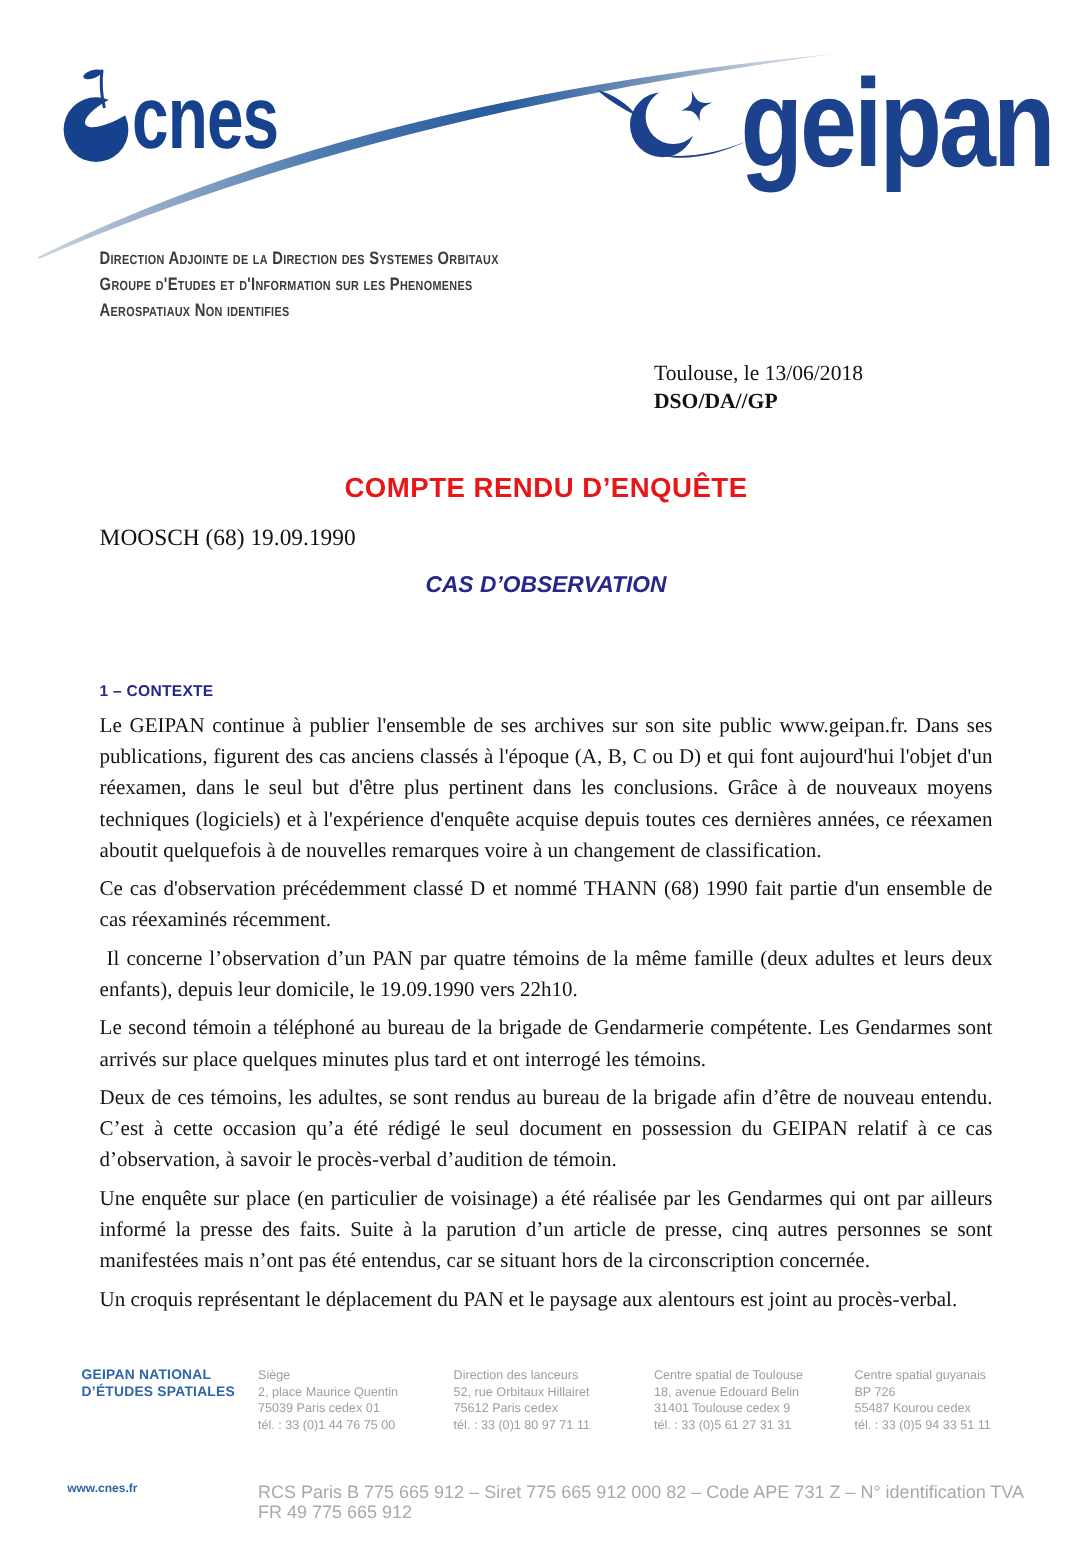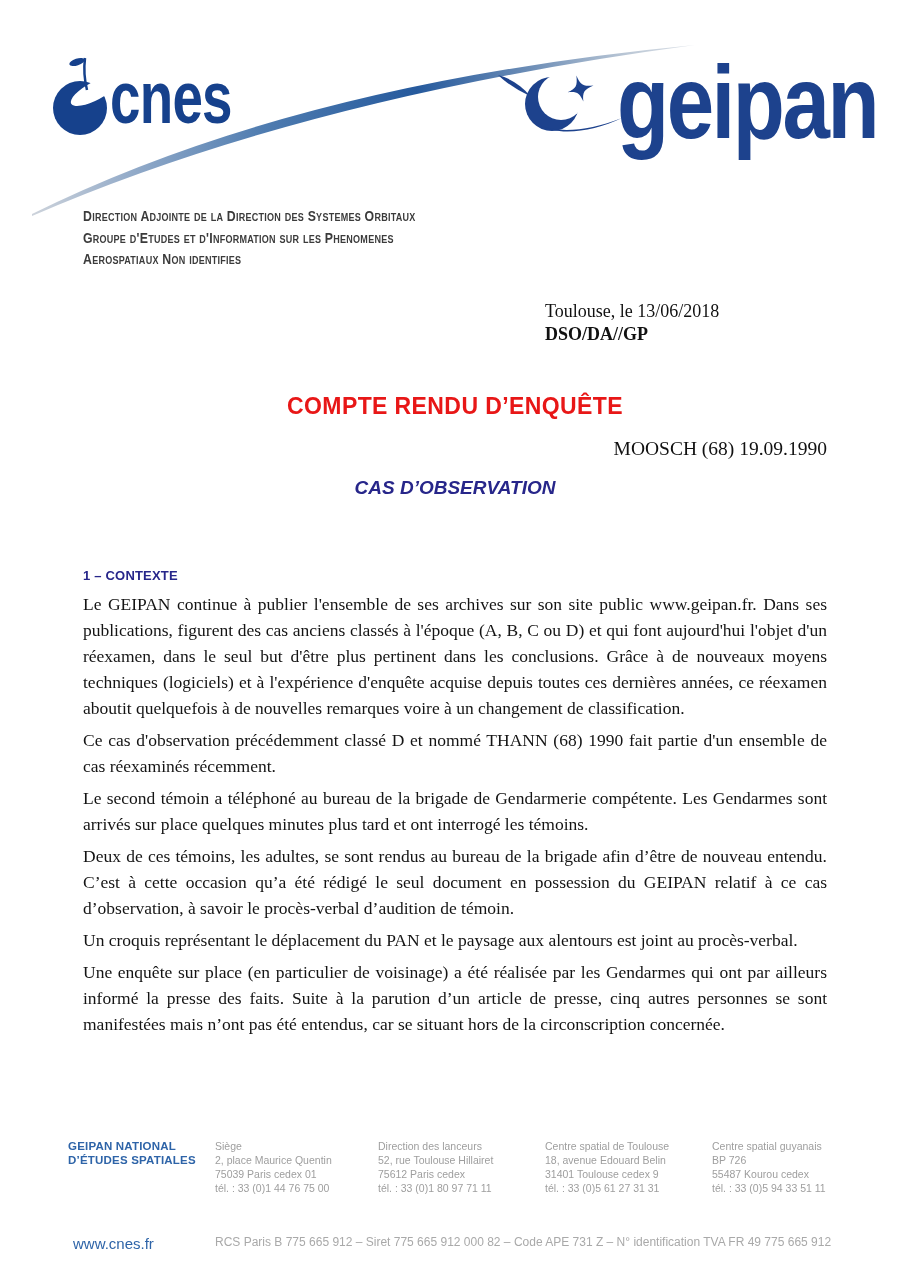--- a/index.html
+++ b/index.html
@@ -17,40 +17,40 @@
     color:#3b3b3b;letter-spacing:0.3px;
   }
 
   
   .dateblock{left:545px;top:300px;font-family:"Liberation Serif",serif;font-size:18px;line-height:23px;color:#111;}
   .dateblock .ref{font-weight:bold;}
 
   
   .title-main{left:83px;top:393px;width:744px;text-align:center;
     font-size:23px;font-weight:bold;color:#e81717;letter-spacing:0.4px;}
-  .title-case{left:83px;top:438px;width:744px;text-align:right;
+  .title-case{left:83px;top:438px;width:744px;text-align:left;
     font-family:"Liberation Serif",serif;font-size:19.5px;color:#111;}
   .title-sub{left:83px;top:477px;width:744px;text-align:center;
     font-size:19px;font-weight:bold;font-style:italic;color:#27268a;}
 
   .section-heading{left:83px;top:568px;font-size:13px;font-weight:bold;color:#27268a;letter-spacing:0.2px;}
 
   
   .bodytext{left:83px;top:591px;width:744px;
     font-family:"Liberation Serif",serif;font-size:17.5px;line-height:26px;color:#141414;
     text-align:justify;}
   .bodytext p{margin:0 0 6px 0;}
 
   
   .f-brand{left:68px;top:1139px;font-size:11.5px;font-weight:bold;line-height:14px;
     color:#2e64a8;letter-spacing:0.2px;}
   .f-col{top:1139px;width:155px;font-size:10.5px;line-height:14px;color:#9e9e9e;}
   .f-col-0{left:215px;} .f-col-1{left:378px;} .f-col-2{left:545px;} .f-col-3{left:712px;}
-  .f-web{left:73px;top:1235px;font-size:15px;font-weight:normal;color:#2e64a8;}
-  .f-legal{left:215px;top:1235px;width:640px;font-size:12px;color:#a9a9a9;}
+  .f-web{left:56px;top:1235px;font-size:10px;font-weight:bold;color:#2e64a8;}
+  .f-legal{left:215px;top:1235px;width:640px;font-size:15px;color:#a9a9a9;}
 </style>
 </head>
 <body>
 
 <svg class="abs" style="left:0;top:0;" width="910" height="290" viewBox="0 0 910 290">
   <defs>
     <linearGradient id="sw" gradientUnits="userSpaceOnUse" x1="32" y1="0" x2="695" y2="0">
       <stop offset="0" stop-color="#cdd3db"></stop>
       <stop offset="0.15" stop-color="#93abc9"></stop>
       <stop offset="0.35" stop-color="#4f7cb0"></stop>
@@ -94,40 +94,41 @@
 
 <div class="abs title-main">COMPTE RENDU D’ENQUÊTE</div>
 <div class="abs title-case">MOOSCH (68) 19.09.1990</div>
 <div class="abs title-sub">CAS D’OBSERVATION</div>
 
 <div class="abs section-heading">1 – CONTEXTE</div>
 
 <div class="abs bodytext">
   <p>Le GEIPAN continue à publier l'ensemble de ses archives sur son site public www.geipan.fr. Dans ses publications, figurent des cas anciens classés à l'époque (A, B, C ou D) et qui font aujourd'hui l'objet d'un réexamen, dans le seul but d'être plus pertinent dans les conclusions. Grâce à de nouveaux moyens techniques (logiciels) et à l'expérience d'enquête acquise depuis toutes ces dernières années, ce réexamen aboutit quelquefois à de nouvelles remarques voire à un changement de classification.</p>
   <p>Ce cas d'observation précédemment classé D et nommé THANN (68) 1990 fait partie d'un ensemble de cas réexaminés récemment.</p>
+  <p>&nbsp;Il concerne l’observation d’un PAN par quatre témoins de la même famille (deux adultes et leurs deux enfants), depuis leur domicile, le 19.09.1990 vers 22h10.</p>
   <p>Le second témoin a téléphoné au bureau de la brigade de Gendarmerie compétente. Les Gendarmes sont arrivés sur place quelques minutes plus tard et ont interrogé les témoins.</p>
   <p>Deux de ces témoins, les adultes, se sont rendus au bureau de la brigade afin d’être de nouveau entendu. C’est à cette occasion qu’a été rédigé le seul document en possession du GEIPAN relatif à ce cas d’observation, à savoir le procès-verbal d’audition de témoin.</p>
+  <p>Une enquête sur place (en particulier de voisinage) a été réalisée par les Gendarmes qui ont par ailleurs informé la presse des faits. Suite à la parution d’un article de presse, cinq autres personnes se sont manifestées mais n’ont pas été entendus, car se situant hors de la circonscription concernée.</p>
   <p>Un croquis représentant le déplacement du PAN et le paysage aux alentours est joint au procès-verbal.</p>
-  <p>Une enquête sur place (en particulier de voisinage) a été réalisée par les Gendarmes qui ont par ailleurs informé la presse des faits. Suite à la parution d’un article de presse, cinq autres personnes se sont manifestées mais n’ont pas été entendus, car se situant hors de la circonscription concernée.</p>
 </div>
 
 <div class="abs f-brand">
   <div>GEIPAN NATIONAL</div>
   <div>D’ÉTUDES SPATIALES</div>
 </div>
 
 <div class="abs f-col f-col-0">
   <div>Siège</div>
   <div>2, place Maurice Quentin</div>
   <div>75039 Paris cedex 01</div>
   <div>tél. : 33 (0)1 44 76 75 00</div>
 </div>
 <div class="abs f-col f-col-1">
   <div>Direction des lanceurs</div>
-  <div>52, rue Toulouse Hillairet</div>
+  <div>52, rue Orbitaux Hillairet</div>
   <div>75612 Paris cedex</div>
   <div>tél. : 33 (0)1 80 97 71 11</div>
 </div>
 <div class="abs f-col f-col-2">
   <div>Centre spatial de Toulouse</div>
   <div>18, avenue Edouard Belin</div>
   <div>31401 Toulouse cedex 9</div>
   <div>tél. : 33 (0)5 61 27 31 31</div>
 </div>
 <div class="abs f-col f-col-3">

